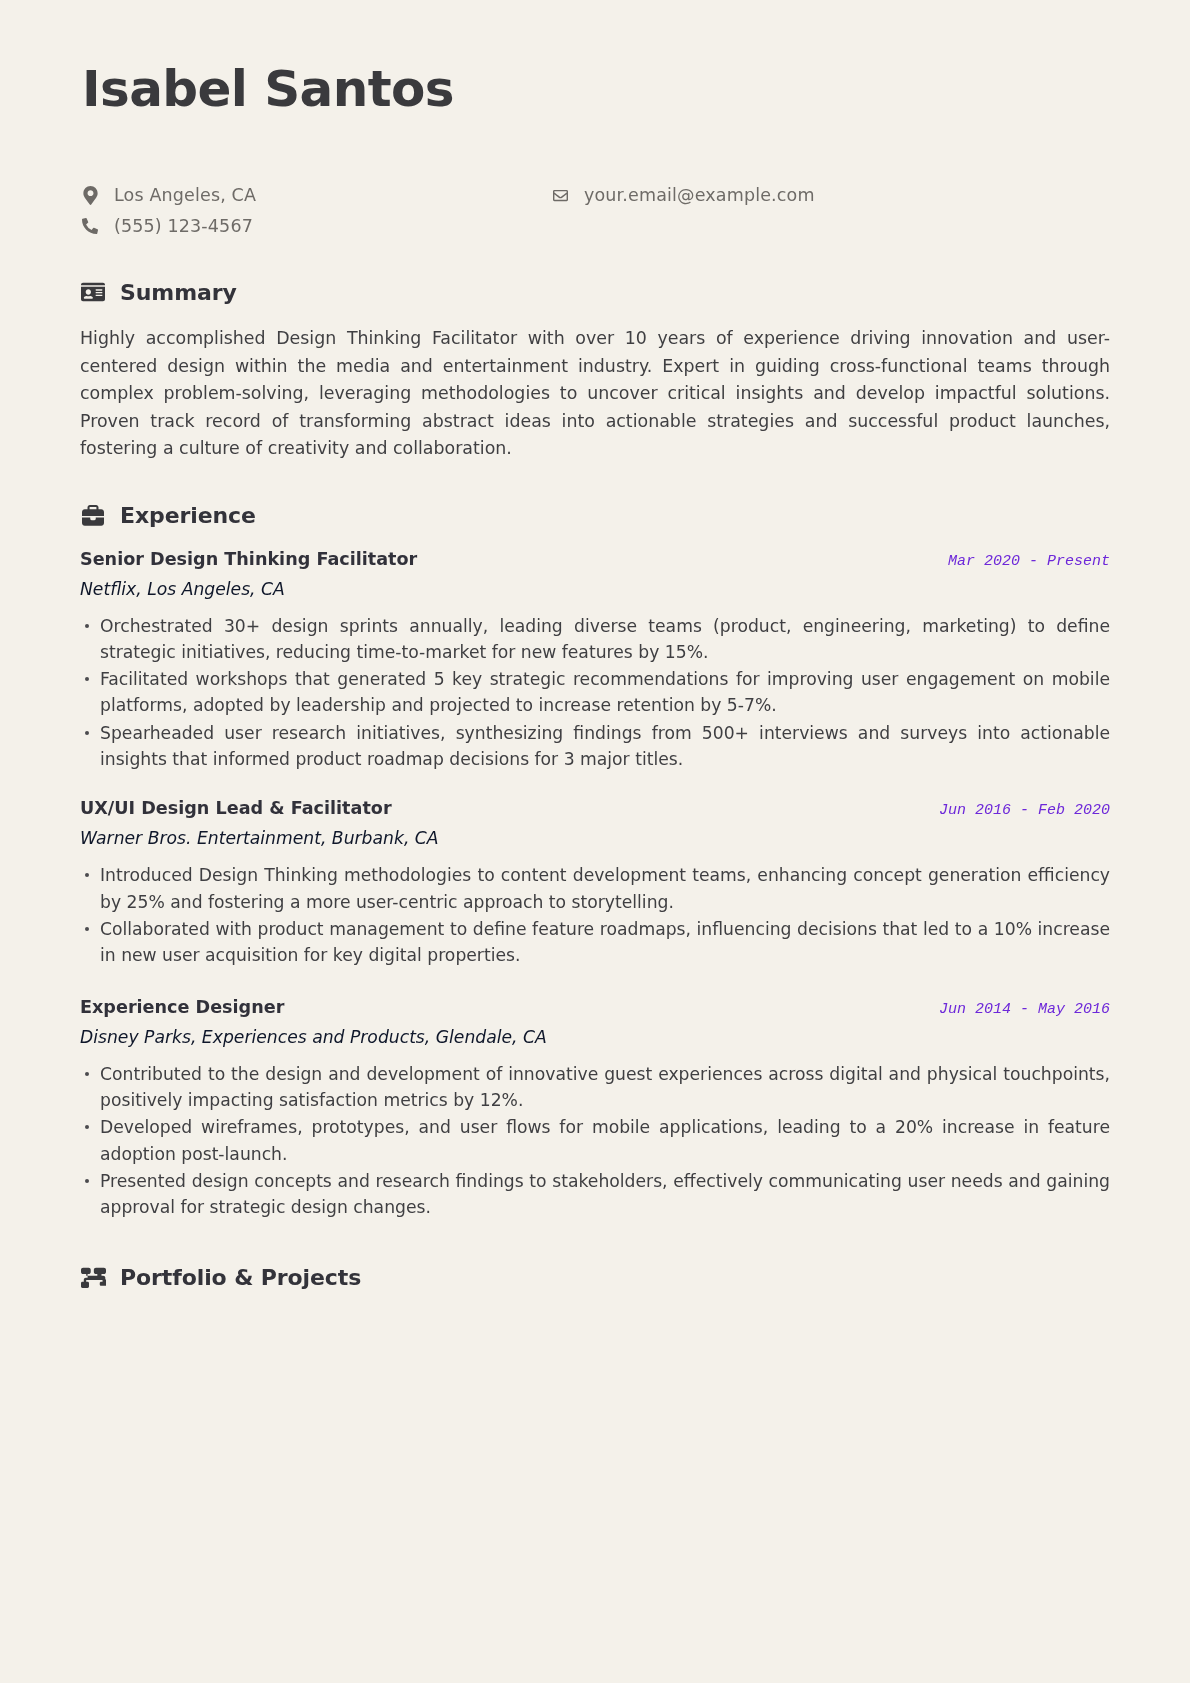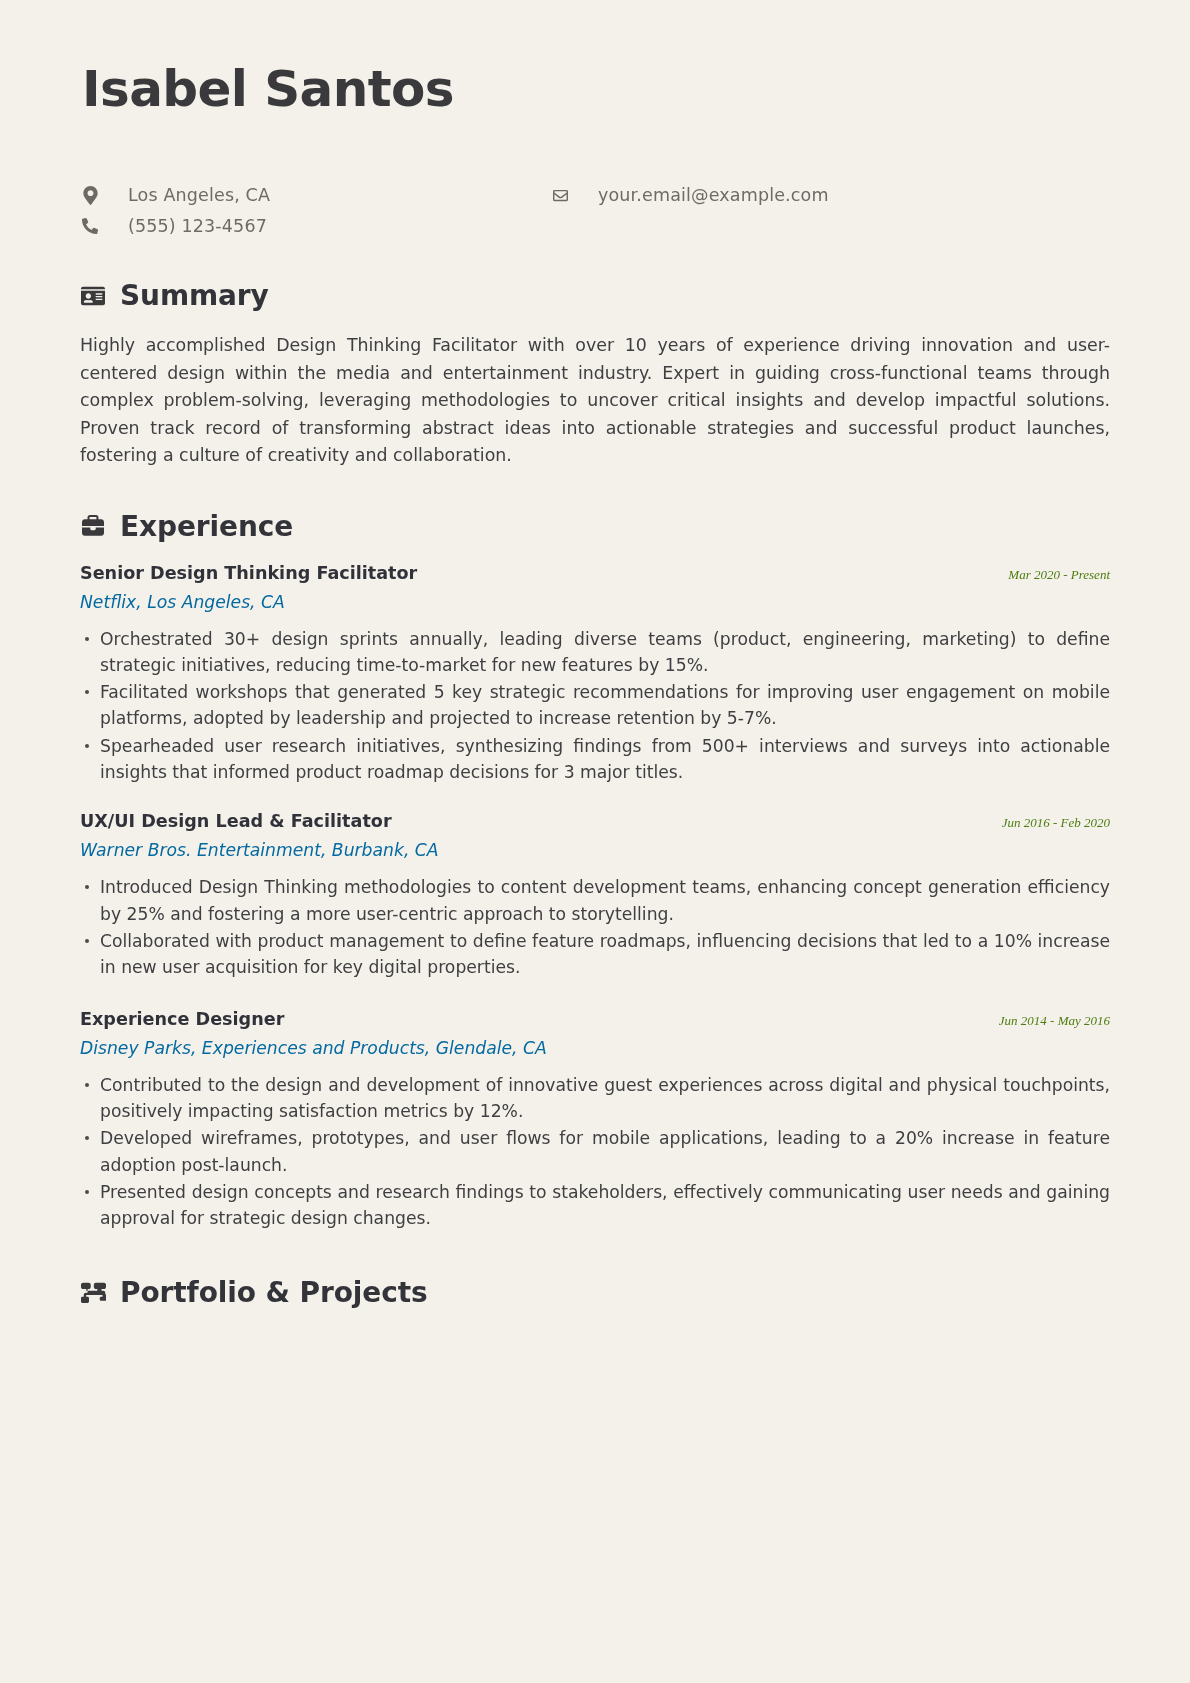--- a/index.html
+++ b/index.html
@@ -44,21 +44,21 @@
   }
   .contact-col {
     display: flex;
     flex-direction: column;
     gap: 5px;
   }
   .contact-col.left { width: 470px; }
   .contact-row {
     display: flex;
     align-items: center;
-    gap: 28px;
+    gap: 14px;
     height: 26px;
   }
   .contact-icon {
     width: 20px;
     display: flex;
     align-items: center;
     justify-content: center;
     flex: none;
     color: #6d6a66;
   }
@@ -83,21 +83,21 @@
   .section-icon {
     width: 26px;
     height: 26px;
     display: flex;
     align-items: center;
     justify-content: center;
     color: #3a3a3d;
     flex: none;
   }
   .section-title {
-    font-size: 28px;
+    font-size: 22px;
     font-weight: 700;
     color: #33333a;
     letter-spacing: -0.1px;
     font-family: "DejaVu Sans", sans-serif;
   }
 
   
   .summary-text {
     font-size: 17.4px;
     line-height: 1.58;
@@ -116,30 +116,30 @@
     align-items: baseline;
     max-width: 1032px;
   }
   .job-title {
     font-size: 17.6px;
     font-weight: 700;
     color: #31313a;
     font-family: "DejaVu Sans", sans-serif;
   }
   .job-dates {
-    font-size: 13px;
+    font-size: 15px;
     font-style: italic;
-    color: #4d7c0f;
+    color: #6d28d9;
     white-space: nowrap;
-    font-family: Liberation Serif, serif;
+    font-family: Liberation Mono, monospace;
   }
   .job-company {
     font-size: 17.2px;
     font-style: italic;
-    color: #0369a1;
+    color: #0f172a;
     margin-top: 9px;
     font-family: "DejaVu Sans", sans-serif;
   }
   ul.bullets {
     list-style: none;
     margin: 14px 0 0 0;
     padding: 0;
     max-width: 1032px;
   }
   ul.bullets li {

